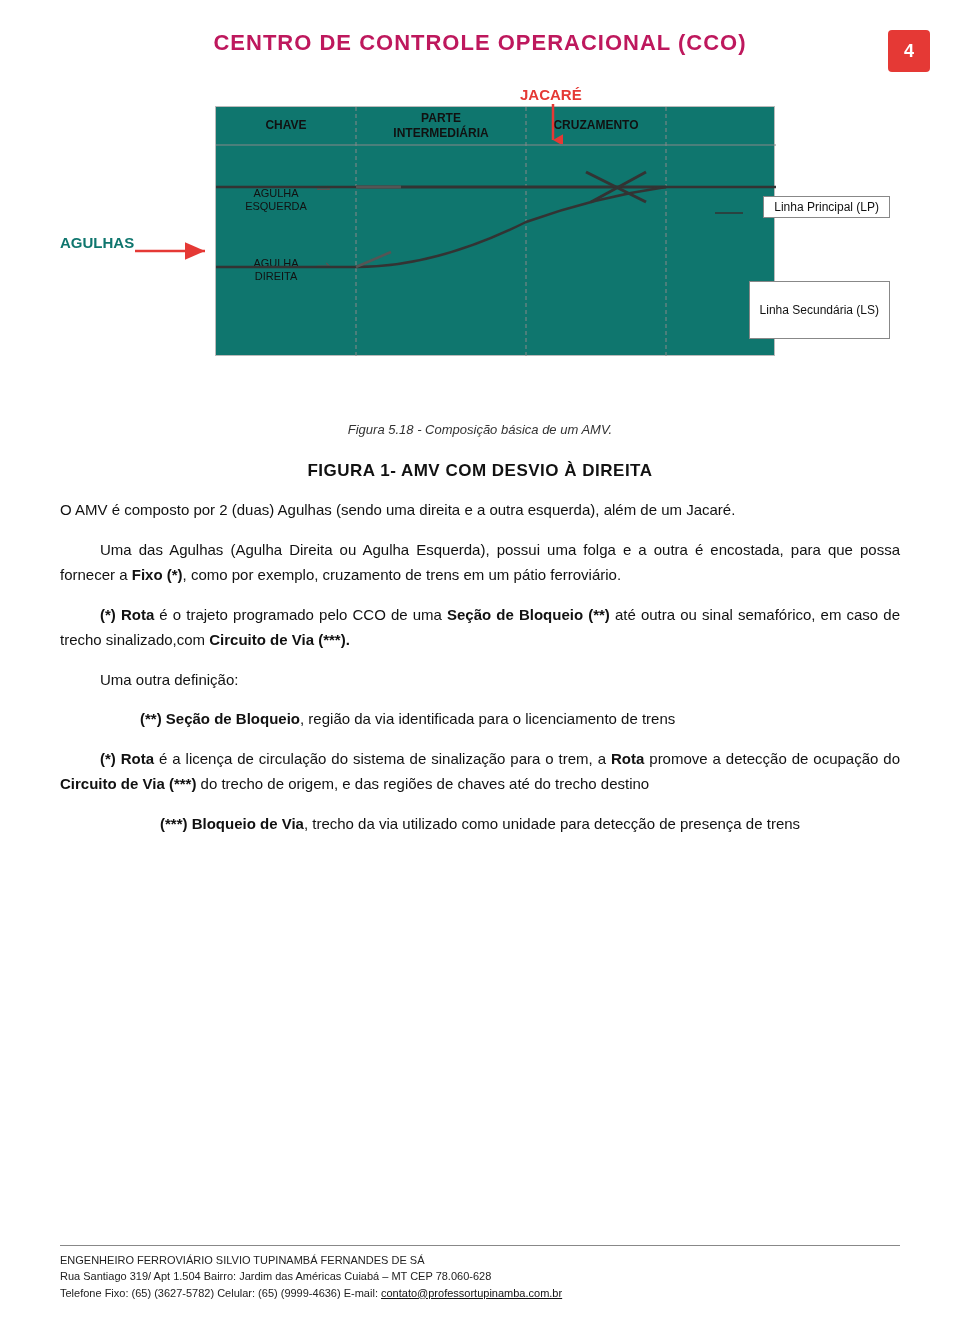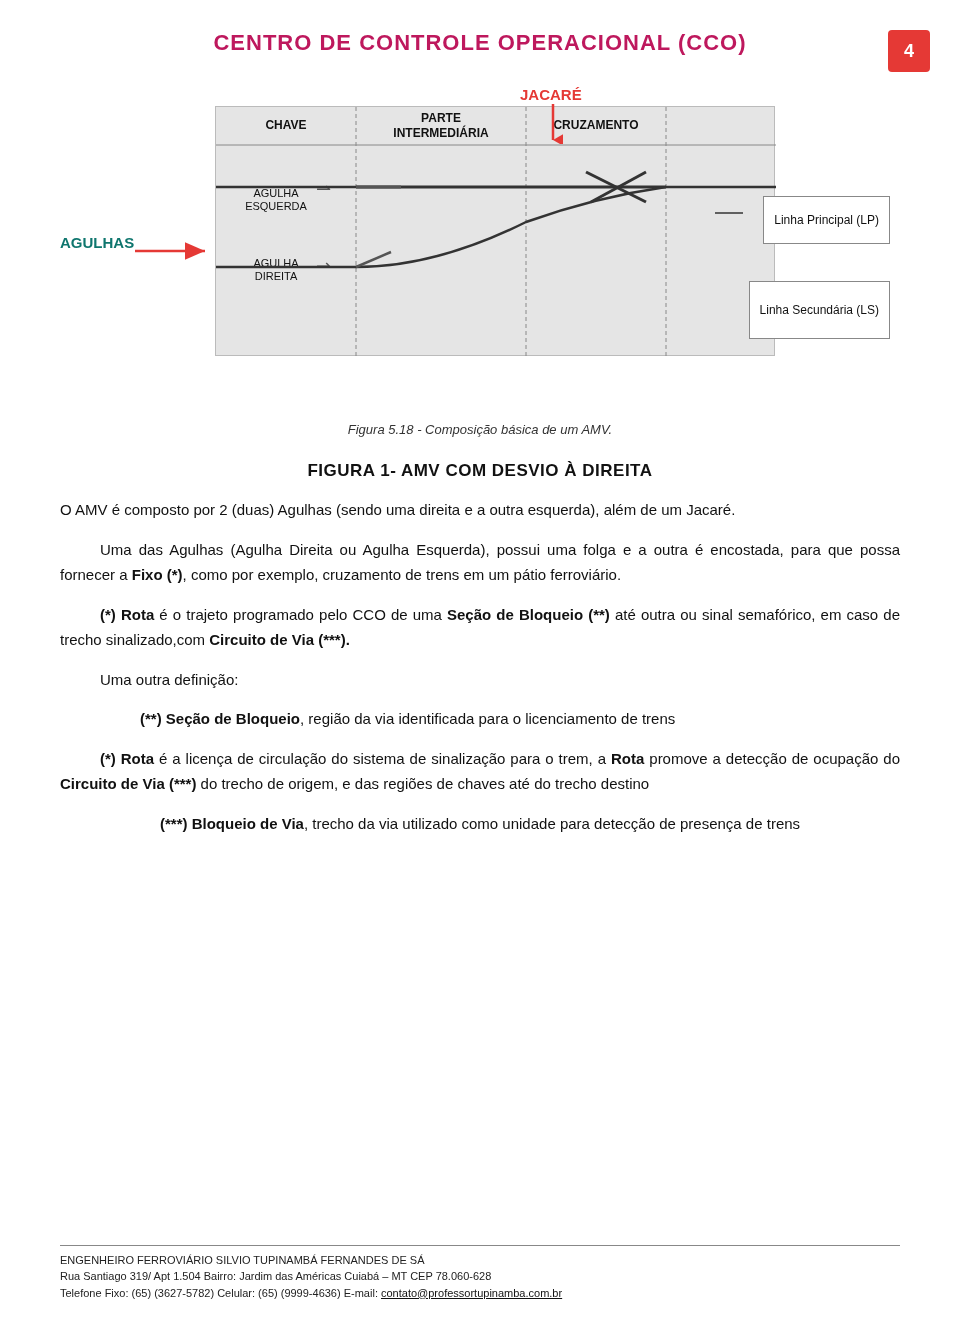--- a/index.html
+++ b/index.html
@@ -120,21 +120,21 @@
         <svg width="80" height="20">
           <defs>
             <marker id="arrowhead-red" markerWidth="8" markerHeight="7" refX="8" refY="3.5" orient="auto">
               <polygon points="0 0, 8 3.5, 0 7" fill="#e53935"></polygon>
             </marker>
           </defs>
           <line x1="0" y1="10" x2="70" y2="10" stroke="#e53935" stroke-width="2.5" marker-end="url(#arrowhead-red)"></line>
         </svg>
       </div>
 
-      <div style="position:absolute; top:20px; left:155px; width:560px; height:250px; background:#e5e5e5; border:1px solid #bbb;">
+      <div style="position:absolute; top:20px; left:155px; width:560px; height:250px; background:#0f766e; border:1px solid #bbb;">
         <svg width="560" height="250">
 
           <line x1="140" y1="0" x2="140" y2="250" stroke="#888" stroke-width="1" stroke-dasharray="4,3"></line>
           <line x1="310" y1="0" x2="310" y2="250" stroke="#888" stroke-width="1" stroke-dasharray="4,3"></line>
           <line x1="450" y1="0" x2="450" y2="250" stroke="#888" stroke-width="1" stroke-dasharray="4,3"></line>
 
           <text x="70" y="22" text-anchor="middle" font-size="12" font-weight="bold" fill="#111">CHAVE</text>
           <text x="225" y="15" text-anchor="middle" font-size="12" font-weight="bold" fill="#111">PARTE</text>
           <text x="225" y="30" text-anchor="middle" font-size="12" font-weight="bold" fill="#111">INTERMEDIÁRIA</text>
           <text x="380" y="22" text-anchor="middle" font-size="12" font-weight="bold" fill="#111">CRUZAMENTO</text>
@@ -172,21 +172,21 @@
         <svg width="20" height="40">
           <defs>
             <marker id="arrowhead-red2" markerWidth="8" markerHeight="7" refX="4" refY="7" orient="auto">
               <polygon points="0 0, 8 0, 4 7" fill="#e53935"></polygon>
             </marker>
           </defs>
           <line x1="10" y1="0" x2="10" y2="36" stroke="#e53935" stroke-width="2.5" marker-end="url(#arrowhead-red2)"></line>
         </svg>
       </div>
 
-      <div style="position:absolute; top:110px; right:10px; background:#fff; border:1.5px solid #888; padding:16px 10px; font-size:12px; font-weight:normal;">Linha Principal (LP)</div>
+      <div style="position:absolute; top:110px; right:10px; background:#fff; border:1.5px solid #888; padding:3px 10px; font-size:12px; font-weight:normal;">Linha Principal (LP)</div>
 
       <div style="position:absolute; top:118px; right:155px;">
         <svg width="30" height="10">
           <line x1="0" y1="5" x2="28" y2="5" stroke="#333" stroke-width="1.5"></line>
         </svg>
       </div>
 
       <div style="position:absolute; top:195px; right:10px; background:#fff; border:1.5px solid #888; padding:21px 10px; font-size:12px;">Linha Secundária (LS)</div>
 
     </div>

